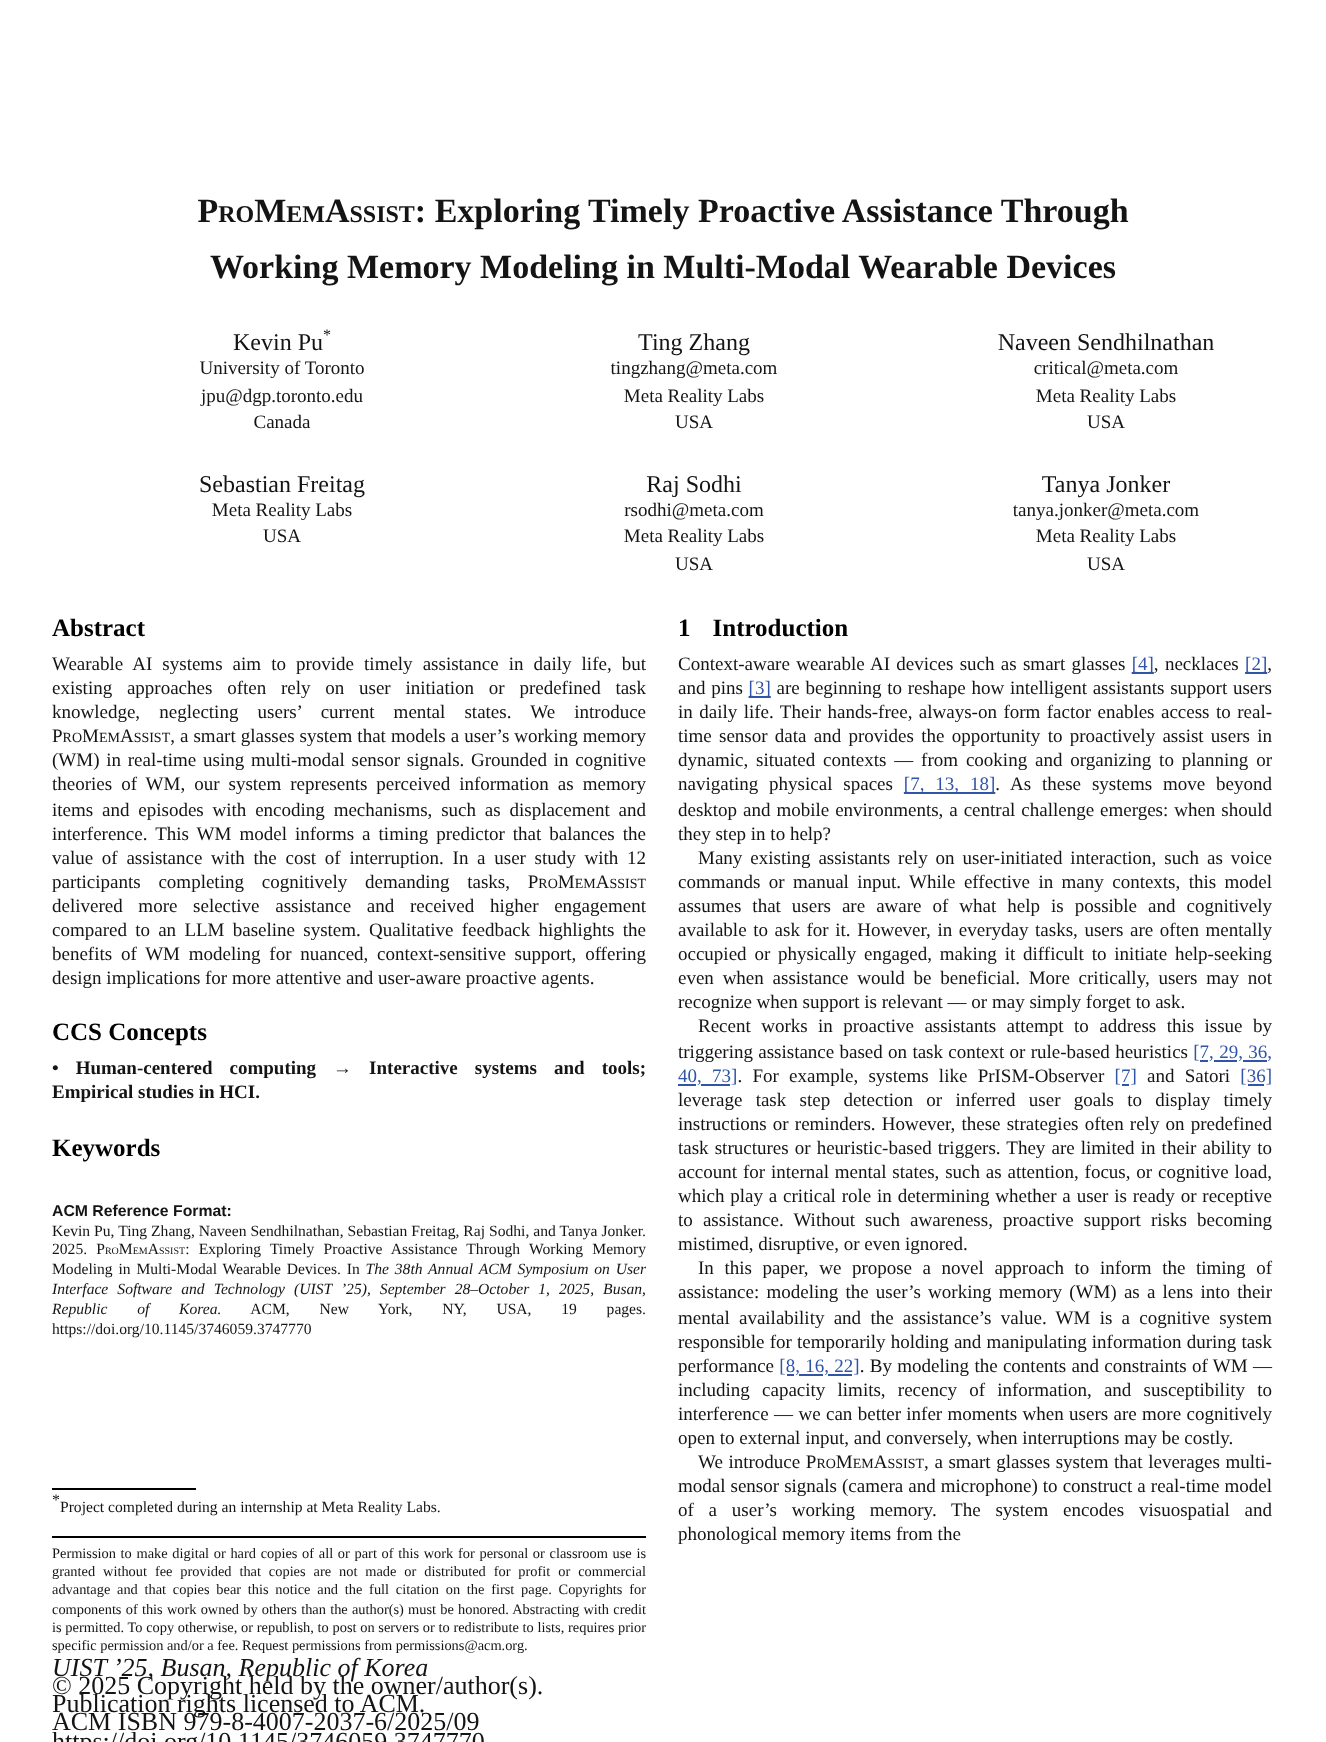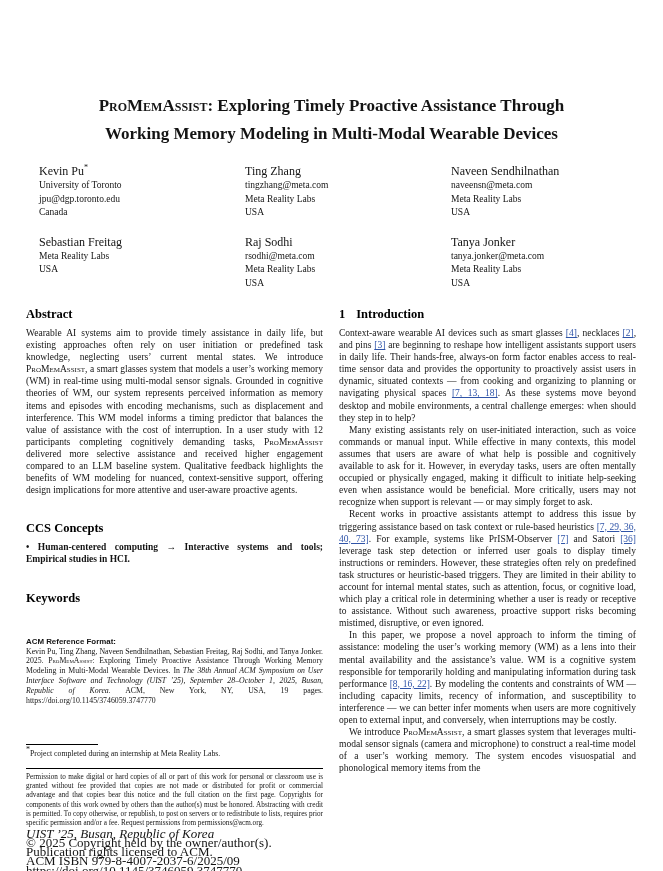--- a/index.html
+++ b/index.html
@@ -12,37 +12,37 @@
   .title-block { padding-top: 92px; text-align: center; }
   .paper-title {
     font-size: 17px; line-height: 28px; font-weight: bold;
     font-family: "Liberation Serif", serif;
   }
   .sc { font-variant: small-caps; }
   .authors {
     margin-top: 15px;
     display: grid; grid-template-columns: repeat(3, 204px);
     justify-content: center; column-gap: 2px; row-gap: 14px;
-    text-align: left;
+    text-align: center;
     margin-left: 31px;
   }
   .author-name { font-size: 12px; line-height: 16px; }
   .author-line { font-size: 9.5px; line-height: 13.5px; }
   .body-cols { display: flex; gap: 16px; margin: 17px 25px 0 26px; }
   .col { width: 297px; }
   .col-left { display: flex; flex-direction: column; height: 582px; }
   h2.sec {
     font-family: Liberation Serif, serif;
     font-size: 12.5px; line-height: 15px; margin-bottom: 5px;
     color: #000;
   }
   h2.sec .sec-num { margin-right: 11px; }
   .bodytext { font-size: 9.5px; line-height: 12.1px; text-align: justify; }
   .bodytext.indent { text-indent: 10px; }
-  .mt { margin-top: 25px; }
+  .mt { margin-top: 13px; }
   .ccs-line { font-weight: bold; }
   .acmref-head {
     font-family: "Liberation Sans", sans-serif;
     font-size: 7.9px; font-weight: bold; line-height: 11px;
   }
   .acmref { font-size: 7.8px; line-height: 9.9px; text-align: justify; }
   .bottom-block { margin-top: auto; padding-bottom: 14px; }
   .fn-rule { width: 72px; border-top: 1px solid #000; margin-bottom: 4px; }
   .footnote { font-size: 7.8px; line-height: 10px; }
   .perm-rule { width: 100%; border-top: 1px solid #000; margin-top: 9px; margin-bottom: 4px; }
@@ -73,21 +73,21 @@
       <div class="author-line">Canada</div>
     </div>
     <div class="author">
       <div class="author-name"><span>Ting Zhang</span></div>
       <div class="author-line">tingzhang@meta.com</div>
       <div class="author-line">Meta Reality Labs</div>
       <div class="author-line">USA</div>
     </div>
     <div class="author">
       <div class="author-name"><span>Naveen Sendhilnathan</span></div>
-      <div class="author-line">naveensn@meta.com</div>
+      <div class="author-line">critical@meta.com</div>
       <div class="author-line">Meta Reality Labs</div>
       <div class="author-line">USA</div>
     </div>
     <div class="author">
       <div class="author-name"><span>Sebastian Freitag</span></div>
       <div class="author-line">Meta Reality Labs</div>
       <div class="author-line">USA</div>
     </div>
     <div class="author">
       <div class="author-name"><span>Raj Sodhi</span></div>

